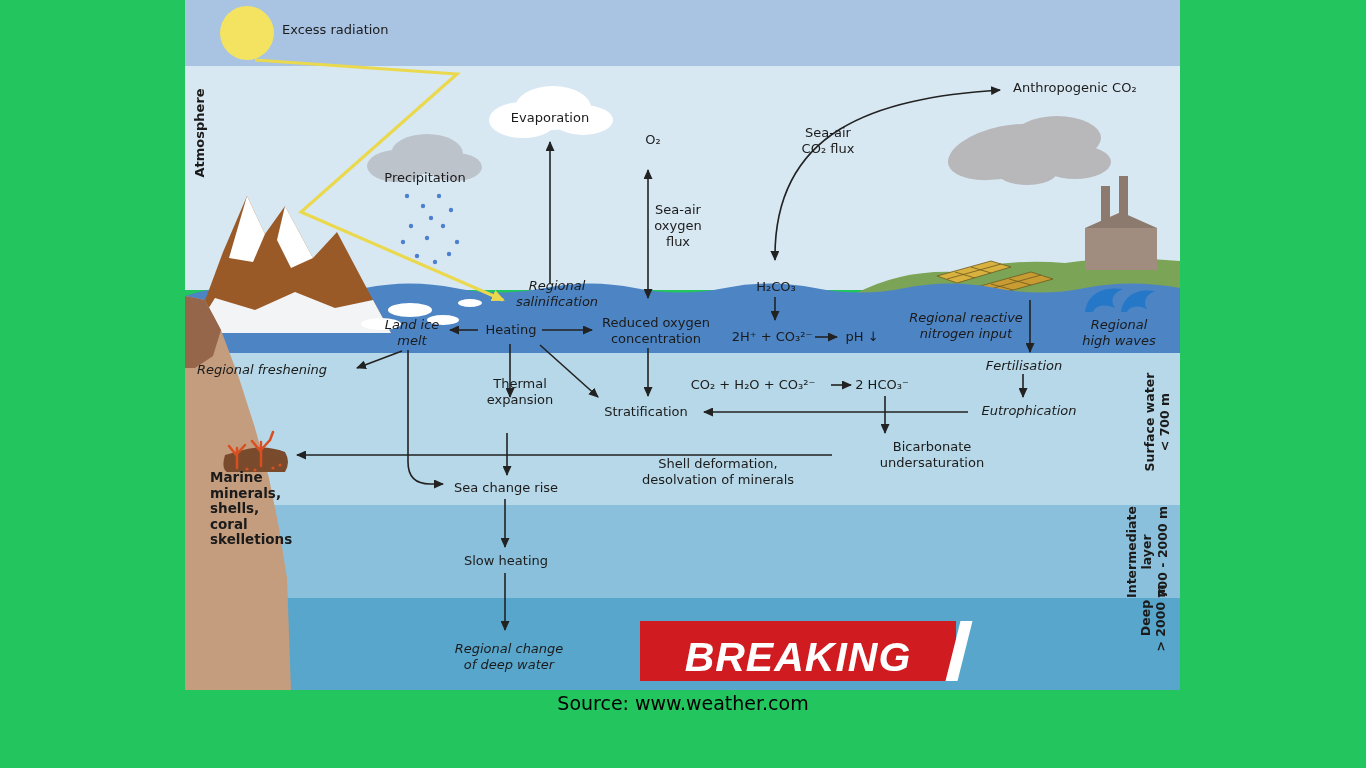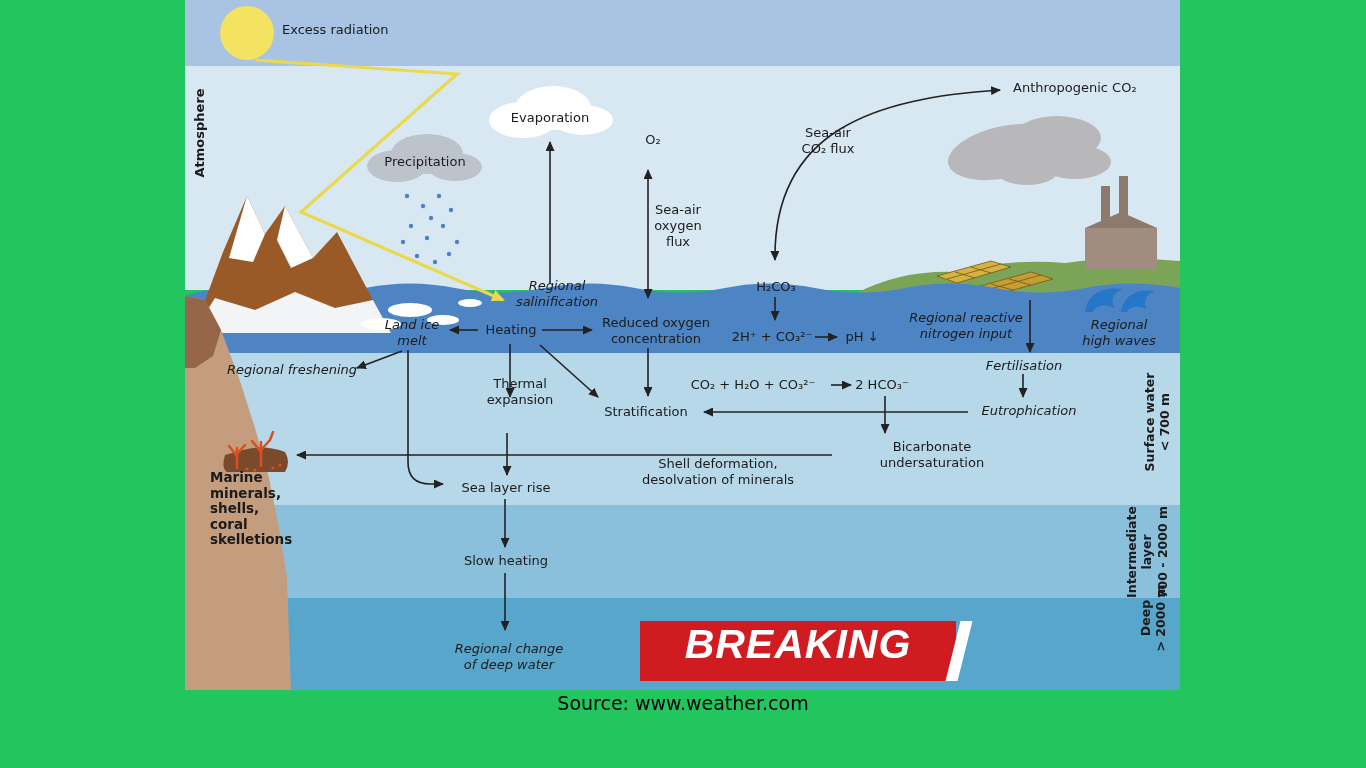--- a/index.html
+++ b/index.html
@@ -7,21 +7,21 @@
         font-family:"DejaVu Sans",sans-serif;}
   #art{position:absolute;left:185px;top:0;z-index:1;}
   .lbl{position:absolute;font-size:13px;color:#1b1b1b;line-height:1.22;
        white-space:pre-line;z-index:5;}
   .c{transform:translateX(-50%);text-align:center;}
   .i{font-style:italic;}
   .b{font-weight:bold;}
   .rot{transform:translate(-50%,-50%) rotate(-90deg);text-align:center;font-weight:bold;font-size:12.5px;}
   .rot-left{transform:rotate(-90deg);transform-origin:center;text-align:center;font-weight:bold;}
   .banner{position:absolute;left:640px;top:621px;width:540px;height:60px;display:flex;z-index:30;}
-  .banner-red{background:#d01b20;width:316px;display:flex;align-items:flex-start;justify-content:center;}
+  .banner-red{background:#d01b20;width:316px;display:flex;align-items:flex-end;justify-content:center;}
   .banner-divider{width:12px;background:#ffffff;transform:skewX(-14deg);margin-left:-3px;margin-right:-3px;}
   .banner-blue{background:#17497b;flex:1;display:flex;align-items:center;justify-content:center;}
   .banner span{font-family:"Liberation Sans",sans-serif;font-style:italic;font-weight:800;
                font-size:41px;color:#ffffff;letter-spacing:1px;}
   .caption{position:absolute;left:683px;top:692px;transform:translateX(-50%);
            font-size:19px;color:#000;z-index:6;}
 </style>
 </head>
 <body>
 
@@ -160,49 +160,49 @@
       <path d="M647,455 L112,455" marker-end="url(#mA)"></path>
       <path d="M783,412 L519,412" marker-end="url(#mA)"></path>
       <path d="M838,374 L838,397" marker-end="url(#mA)"></path>
       <path d="M845,300 L845,352" marker-end="url(#mA)"></path>
     </g>
   </svg>
 
   <div class="lbl" style="left:282px;top:22px;">Excess radiation</div>
   <div class="lbl rot-left" style="left:145px;top:125px;width:110px;">Atmosphere</div>
   <div class="lbl c" style="left:550px;top:110px;">Evaporation</div>
-  <div class="lbl c" style="left:425px;top:154px;">Precipitation</div>
+  <div class="lbl c" style="left:425px;top:170px;">Precipitation</div>
   <div class="lbl" style="left:1013px;top:80px;">Anthropogenic CO₂</div>
   <div class="lbl c" style="left:828px;top:125px;">Sea-air
 CO₂ flux</div>
   <div class="lbl c" style="left:653px;top:132px;">O₂</div>
   <div class="lbl c" style="left:678px;top:202px;">Sea-air
 oxygen
 flux</div>
   <div class="lbl c i" style="left:557px;top:278px;">Regional
 salinification</div>
   <div class="lbl c" style="left:412px;top:317px;font-style:italic;">Land ice
 melt</div>
   <div class="lbl c" style="left:511px;top:322px;">Heating</div>
   <div class="lbl c" style="left:656px;top:315px;">Reduced oxygen
 concentration</div>
   <div class="lbl c" style="left:776px;top:279px;">H₂CO₃</div>
   <div class="lbl c" style="left:772px;top:329px;">2H⁺ + CO₃²⁻</div>
   <div class="lbl c" style="left:862px;top:329px;">pH ↓</div>
   <div class="lbl c" style="left:753px;top:377px;">CO₂ + H₂O + CO₃²⁻</div>
   <div class="lbl c" style="left:882px;top:377px;">2 HCO₃⁻</div>
-  <div class="lbl c i" style="left:292px;top:362px;">Regional freshening</div>
+  <div class="lbl c i" style="left:262px;top:362px;">Regional freshening</div>
   <div class="lbl c" style="left:508px;top:376px;margin-left:12px;">Thermal
 expansion</div>
   <div class="lbl c" style="left:646px;top:404px;">Stratification</div>
   <div class="lbl c" style="left:920px;top:439px;margin-left:12px;">Bicarbonate
 undersaturation</div>
   <div class="lbl c" style="left:718px;top:456px;">Shell deformation,
 desolvation of minerals</div>
-  <div class="lbl c" style="left:506px;top:480px;">Sea layer rise</div>
+  <div class="lbl c" style="left:506px;top:480px;">Sea change rise</div>
   <div class="lbl c" style="left:506px;top:553px;">Slow heating</div>
   <div class="lbl c i" style="left:509px;top:641px;">Regional change
 of deep water</div>
   <div class="lbl b" style="left:210px;top:470px;font-size:13.5px;line-height:1.15;">Marine
 minerals,
 shells,
 coral
 skelletions</div>
   <div class="lbl c i" style="left:966px;top:310px;">Regional reactive
 nitrogen input</div>

